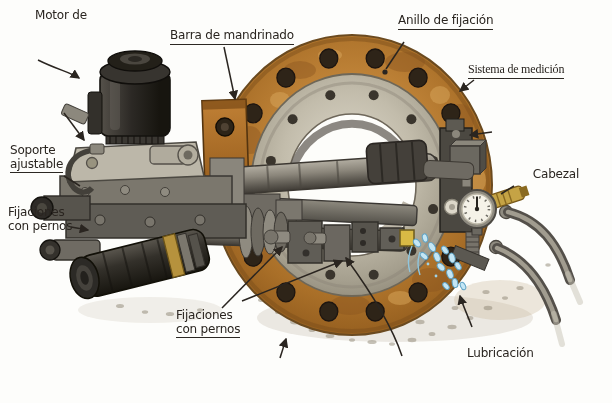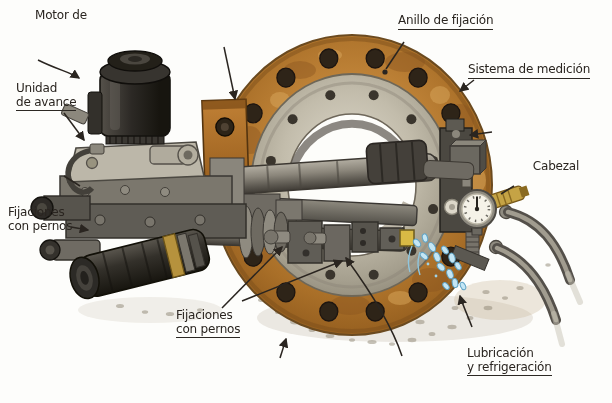--- a/index.html
+++ b/index.html
@@ -3,21 +3,21 @@
 <meta charset="utf-8">
 <style>
   html,body{margin:0;padding:0;background:#ffffff;overflow:hidden;}
   .stage{position:relative;width:612px;height:403px;background:#fdfdfb;
          font-family:"DejaVu Sans",sans-serif;}
   .stage svg{position:absolute;left:0;top:0;}
   .lbl{position:absolute;color:#2a2520;font-size:12px;line-height:13.5px;
        letter-spacing:-0.2px;font-weight:500;}
   .lbl .ln{display:table;white-space:nowrap;}
   .lbl .u{border-bottom:1.6px solid #2c2823;padding-bottom:1px;}
-  .lbl.center .ln{margin:8px auto;}
+  .lbl.center .ln{margin:16px auto;}
 </style>
 </head>
 <body>
 
 <div class="stage">
 
 <svg width="612" height="403" viewBox="0 0 612 403">
   <defs>
     <radialGradient id="rustGrad" cx="50%" cy="42%" r="62%">
       <stop offset="0" stop-color="#d8a55c"></stop>
@@ -324,41 +324,43 @@
     <path d="M 242,301 L 342,261" marker-end="url(#arr)"></path>
     <path d="M 280,358 L 286,339" marker-end="url(#arr)"></path>
     <path d="M 402,356 C 392,326 368,288 346,258" marker-end="url(#arr)"></path>
     <path d="M 472,327 C 467,314 462,303 460,296" marker-end="url(#arr)"></path>
   </g>
 </svg>
 
 <div class="lbl" style="left:27px;top:9px;margin-left:8px;">
   <span class="ln">Motor de</span>
 </div>
+<div class="lbl" style="left:170px;top:29px;">
+  <span class="ln u">Barra de mandrinado</span>
+</div>
 <div class="lbl" style="left:398px;top:14px;">
   <span class="ln u">Anillo de fijación</span>
 </div>
-<div class="lbl" style="left:468px;top:63px;">
+<div class="lbl" style="left:468px;top:63px;font-family:Liberation Serif, serif;">
   <span class="ln u">Sistema de medición</span>
 </div>
 <div class="lbl" style="left:491px;top:99px;">
 </div>
 <div class="lbl center" style="left:503px;top:152px;width:106px;">
   <span class="ln">Cabezal</span>
 </div>
-<div class="lbl" style="left:16px;top:82px;">
-  <span class="ln">Unidad</span>
-  <span class="ln u">de avance</span>
+<div class="lbl" style="left:10px;top:144px;">
+  <span class="ln">Soporte</span>
+  <span class="ln u">ajustable</span>
 </div>
 <div class="lbl" style="left:8px;top:206px;">
   <span class="ln">Fijaciones</span>
   <span class="ln">con pernos</span>
 </div>
 <div class="lbl" style="left:176px;top:309px;">
   <span class="ln">Fijaciones</span>
   <span class="ln u">con pernos</span>
 </div>
 <div class="lbl" style="left:467px;top:347px;">
   <span class="ln">Lubricación</span>
-  <span class="ln u">y refrigeración</span>
 </div>
 
 </div>
 
 </body></html>

